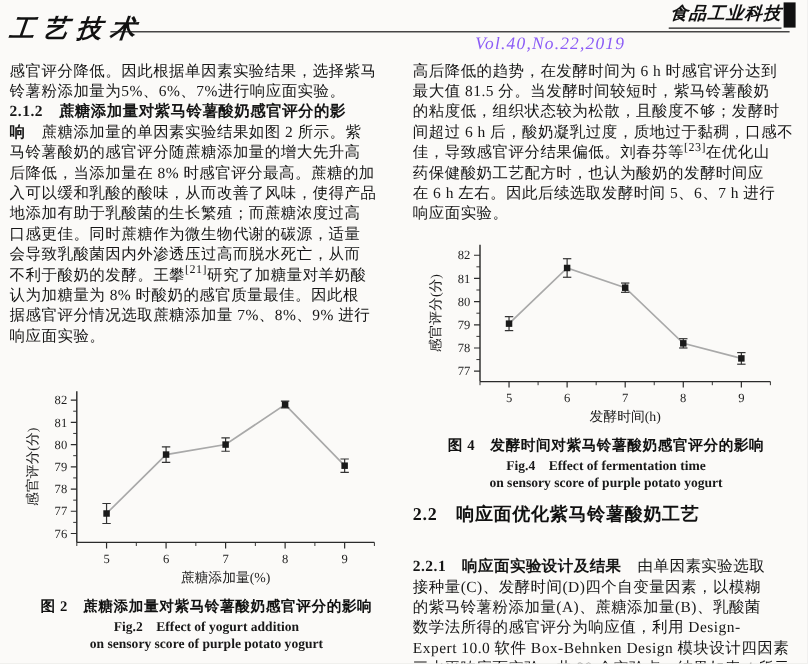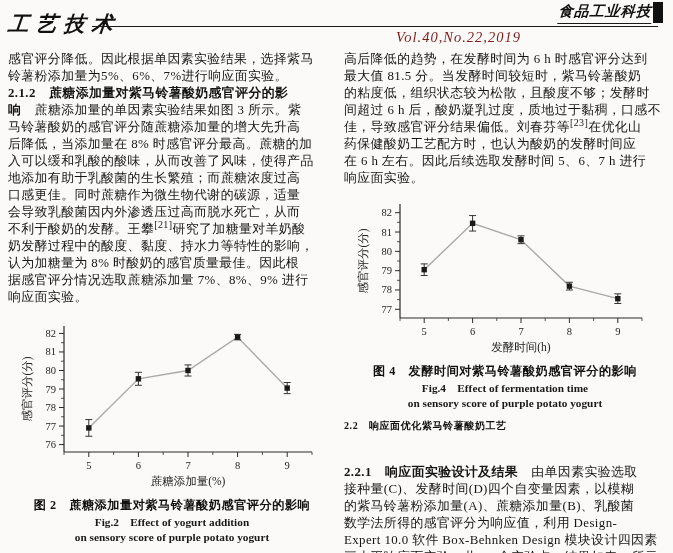--- a/index.html
+++ b/index.html
@@ -18,33 +18,33 @@
   .hdr-rule { position:absolute; left:92px; top:26px; width:566px; height:1.4px; background:#1a1a1a; }
   .hdr-journal-logo {
     position:absolute; left:558px; top:2px; width:94px; text-align:center;
     font-size:14.5px; font-weight:bold; font-style:italic; letter-spacing:1px;
     color:#111; border-bottom:1.4px solid #1a1a1a; padding-bottom:2px;
     font-family:"DejaVu Sans",sans-serif; transform:skewX(-4deg);
   }
   .hdr-block { position:absolute; left:653px; top:2px; width:10px; height:21px; background:#111; }
   .hdr-issue {
     position:absolute; left:396px; top:29px; font-size:14.5px; font-style:italic;
-    letter-spacing:1px; color:#7f1d1d; font-family:"Liberation Serif",serif;
+    letter-spacing:1px; color:#8b5cf6; font-family:"Liberation Serif",serif;
   }
   
   .col { position:absolute; font-size:12.9px; line-height:17px; color:#161616; }
   .col .line { height:17px; white-space:nowrap; overflow:hidden; letter-spacing:0.4px; }
   .col .line b { font-weight:bold; }
   .col .line sup { font-size:10px; vertical-align:super; line-height:0; }
   #left-col  { left:8px;  top:51px; width:328px; }
   #right-col { left:344px; top:51px; width:324px; }
   #right-col2 { left:344px; top:440px; width:324px;margin-top:24px; }
   .sec-heading {
     position:absolute; left:344px; top:419px; width:324px;
-    font-weight:bold; font-size:10px; letter-spacing:0.6px; color:#111;
+    font-weight:bold; font-size:15px; letter-spacing:0.6px; color:#111;
     white-space:nowrap; overflow:hidden;
   }
   
   .figure-block { position:absolute; text-align:center; }
   #fig2-block { left:10px;  top:316px; width:324px; }
   #fig4-block { left:343px; top:194px; width:324px; }
   .chart-svg { display:block; margin:0 auto; }
   .cap-cn { font-weight:bold; font-size:12.2px; letter-spacing:0.5px; color:#111; margin-top:3px; }
   .cap-en { font-weight:bold; font-size:11.3px; color:#191919; margin-top:1px;
             font-family:"Liberation Serif",serif; }
@@ -57,29 +57,28 @@
   <div class="hdr-left-logo">工艺技术</div>
   <div class="hdr-rule"></div>
   <div class="hdr-journal-logo">食品工业科技</div>
   <div class="hdr-block"></div>
   <div class="hdr-issue">Vol.40,No.22,2019</div>
 
   <div class="col" id="left-col">
       <div class="line"><span>感官评分降低。因此根据单因素实验结果，选择紫马</span></div>
       <div class="line"><span>铃薯粉添加量为5%、6%、7%进行响应面实验。</span></div>
       <div class="line"><b>2.1.2　蔗糖添加量对紫马铃薯酸奶感官评分的影</b></div>
-      <div class="line"><b>响</b><span>　蔗糖添加量的单因素实验结果如图 3 所示。紫</span></div>
+      <div class="line"><b>响</b><span>　蔗糖添加量的单因素实验结果如图 2 所示。紫</span></div>
       <div class="line"><span>马铃薯酸奶的感官评分随蔗糖添加量的增大先升高</span></div>
       <div class="line"><span>后降低，当添加量在 8% 时感官评分最高。蔗糖的加</span></div>
       <div class="line"><span>入可以缓和乳酸的酸味，从而改善了风味，使得产品</span></div>
       <div class="line"><span>地添加有助于乳酸菌的生长繁殖；而蔗糖浓度过高</span></div>
       <div class="line"><span>口感更佳。同时蔗糖作为微生物代谢的碳源，适量</span></div>
       <div class="line"><span>会导致乳酸菌因内外渗透压过高而脱水死亡，从而</span></div>
       <div class="line"><span>不利于酸奶的发酵。王攀</span><sup>[21]</sup><span>研究了加糖量对羊奶酸</span></div>
-      <div class="line"><span>奶发酵过程中的酸度、黏度、持水力等特性的影响，</span></div>
       <div class="line"><span>认为加糖量为 8% 时酸奶的感官质量最佳。因此根</span></div>
       <div class="line"><span>据感官评分情况选取蔗糖添加量 7%、8%、9% 进行</span></div>
       <div class="line"><span>响应面实验。</span></div>
     </div>
 
   <div class="figure-block" id="fig2-block">
     <svg class="chart-svg" width="308" height="178">
         <g>
           <line x1="46" y1="10" x2="46" y2="136" stroke="#2b2b2b" stroke-width="1.2"></line>
           <line x1="46" y1="136" x2="294" y2="136" stroke="#2b2b2b" stroke-width="1.2"></line>

